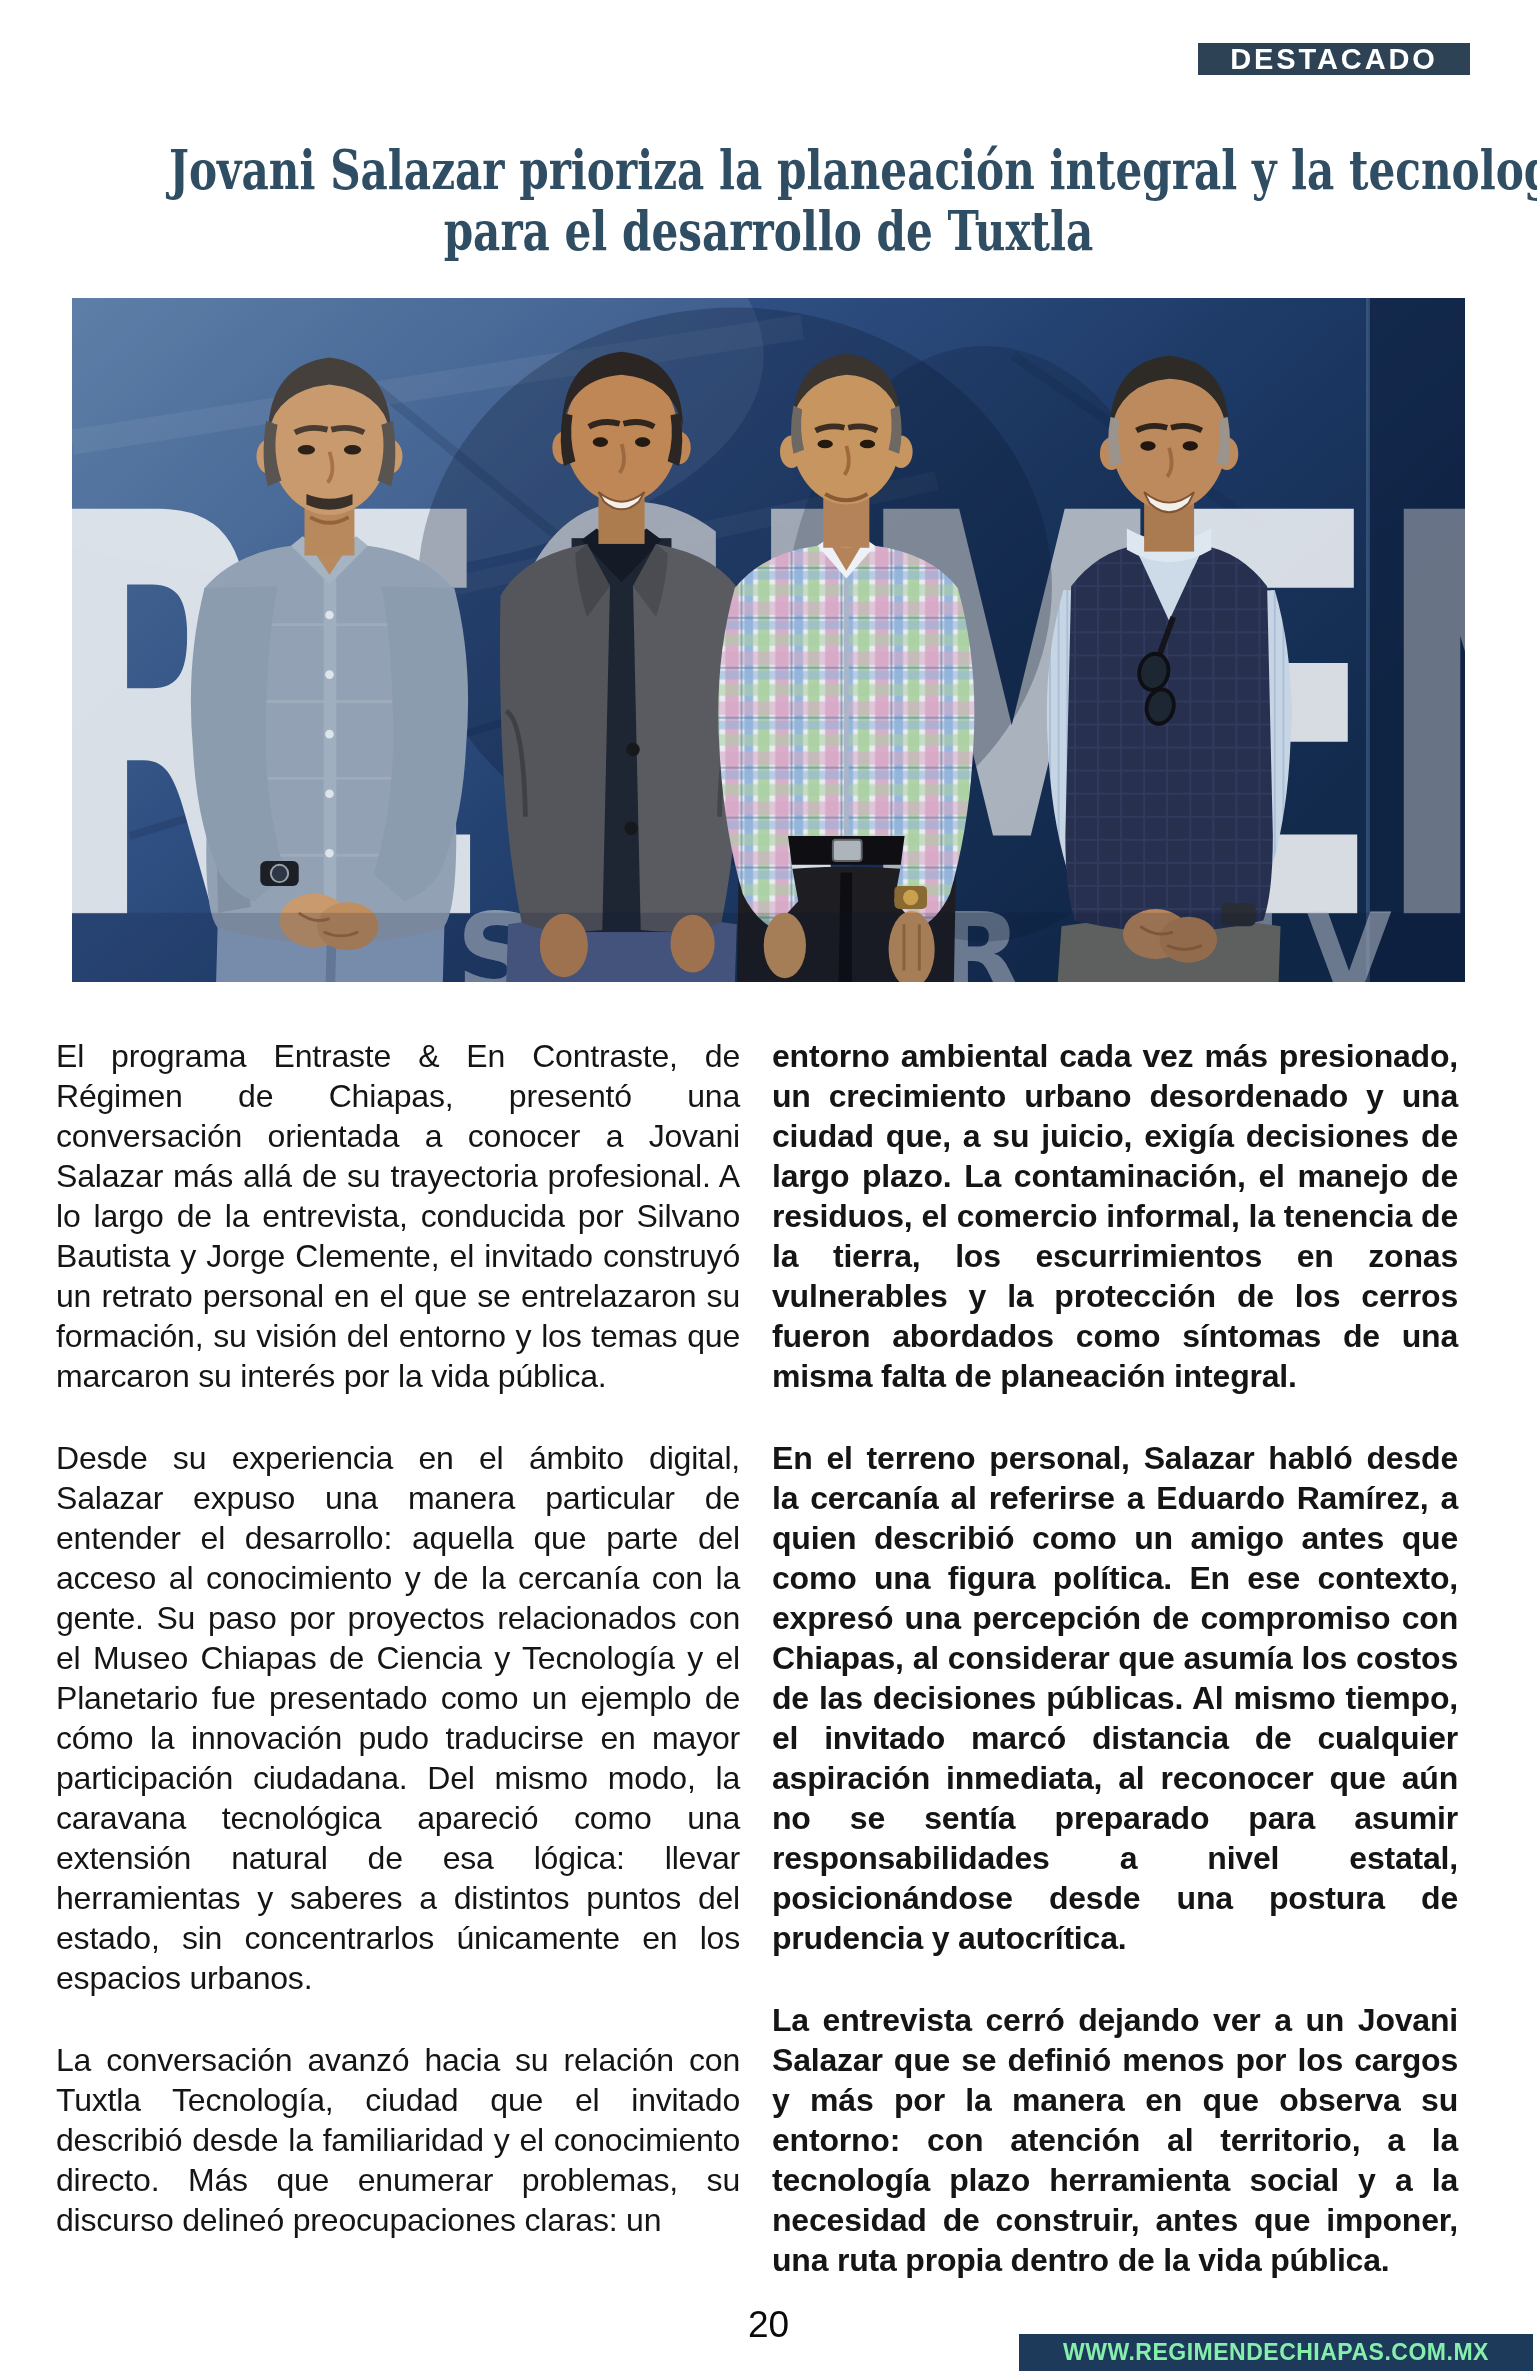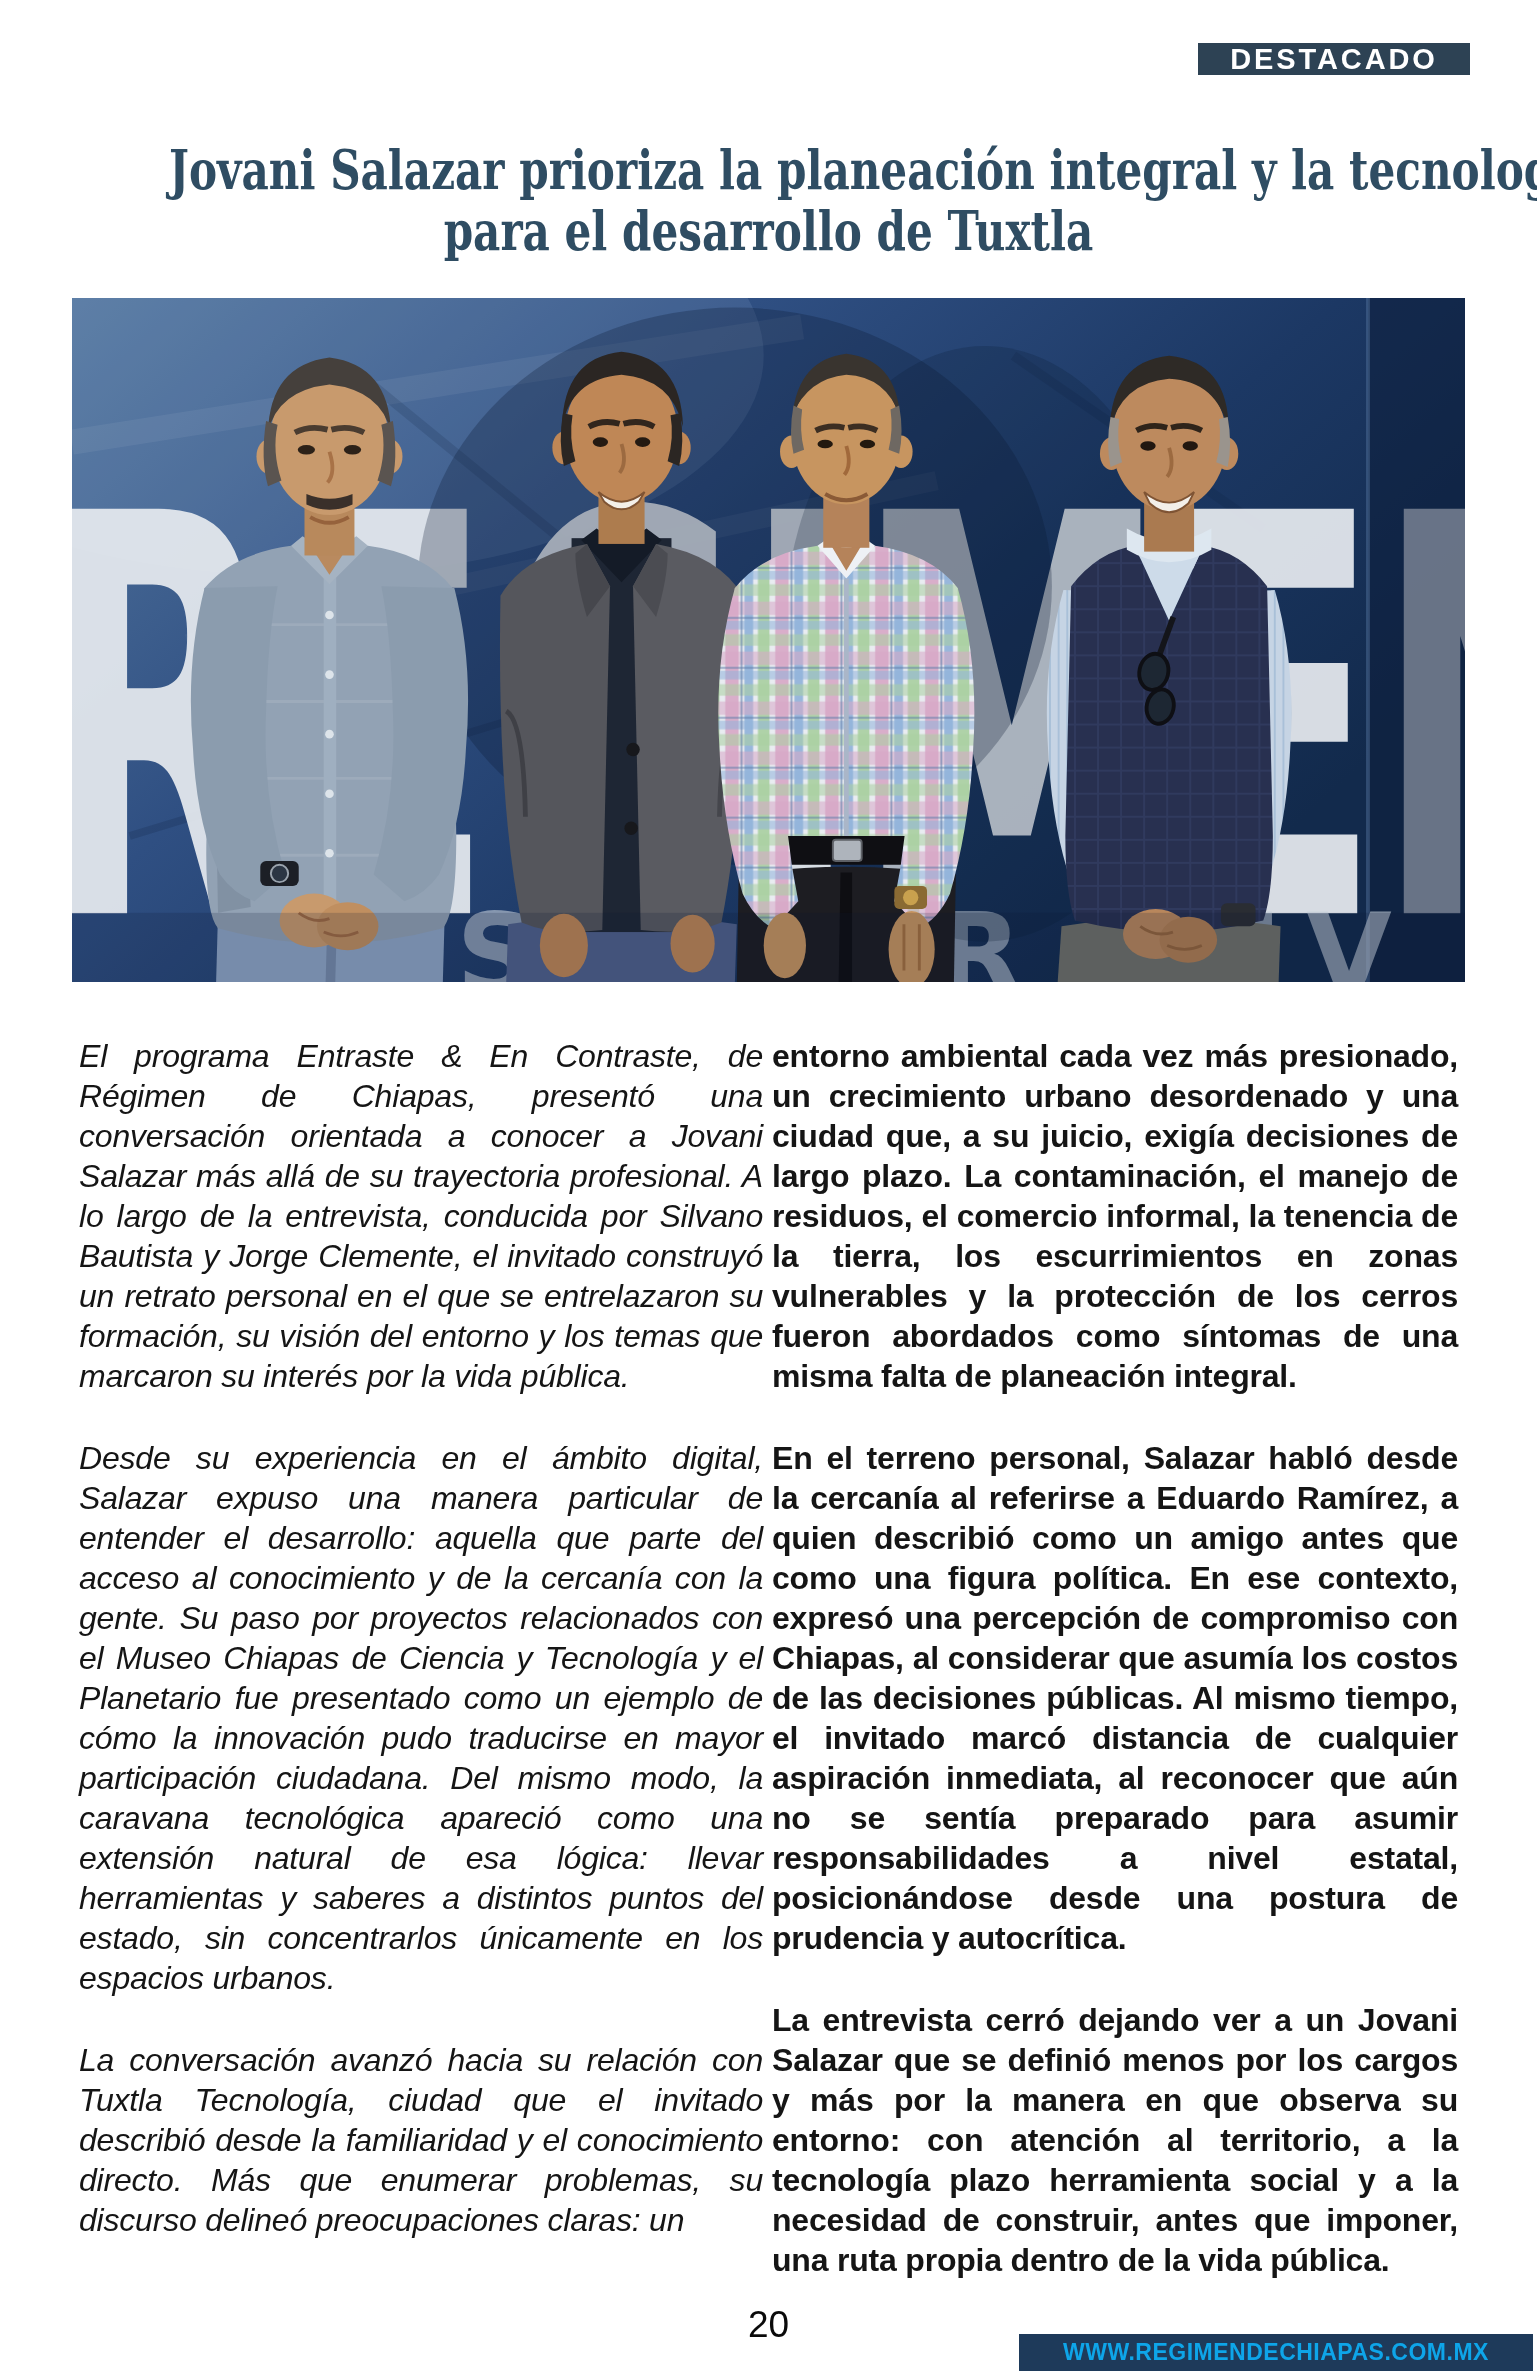--- a/index.html
+++ b/index.html
@@ -7,28 +7,28 @@
         font-family:"Liberation Sans",sans-serif;}
   .badge{position:absolute;left:1198px;top:43px;width:272px;height:32px;background:var(--accent_navy,#2d4254);
          color:#fff;font-weight:bold;font-size:29px;letter-spacing:2.9px;display:flex;align-items:center;
          justify-content:center;font-family:"Liberation Sans",sans-serif;}
   .title{position:absolute;left:0;top:140px;width:1537px;text-align:center;color:var(--title_blue,#2f4d63);
          font-family:"DejaVu Serif",serif;font-weight:bold;}
   .title .line{display:block;font-size:54px;line-height:61px;white-space:nowrap;transform:scaleX(0.78);}
   .photo{position:absolute;left:72px;top:298px;width:1393px;height:684px;overflow:hidden;background:#1c3864;}
   .photo svg{display:block;width:100%;height:100%;}
   .col{position:absolute;top:1036px;}
-  .col-left{left:79px;width:684px;font-style:italic;}
+  .col-left{left:56px;width:684px;}
   .col-right{left:772px;width:686px;font-weight:bold;}
   .col p{margin:0 0 42px 0;font-size:32px;line-height:40px;text-align:justify;letter-spacing:-0.2px;
          color:var(--body_text,#151515);hyphens:auto;-webkit-hyphens:auto;}
   .page-number{position:absolute;left:0;top:2304px;width:1537px;text-align:center;font-size:37px;
                color:#0a0a0a;font-family:"Liberation Sans",sans-serif;}
   .url-bar{position:absolute;left:1019px;top:2334px;width:514px;height:37px;background:var(--footer_bar,#1e3a5a);
-           color:#0ea5e9;display:flex;align-items:center;justify-content:center;font-size:23px;font-weight:bold;
+           color:#86efac;display:flex;align-items:center;justify-content:center;font-size:23px;font-weight:bold;
            letter-spacing:0.5px;font-family:"Liberation Sans",sans-serif;}
 </style>
 </head>
 <body>
 
 <div class="page">
 
   <div class="badge">DESTACADO</div>
 
   <h1 class="title" style="margin:0;">

